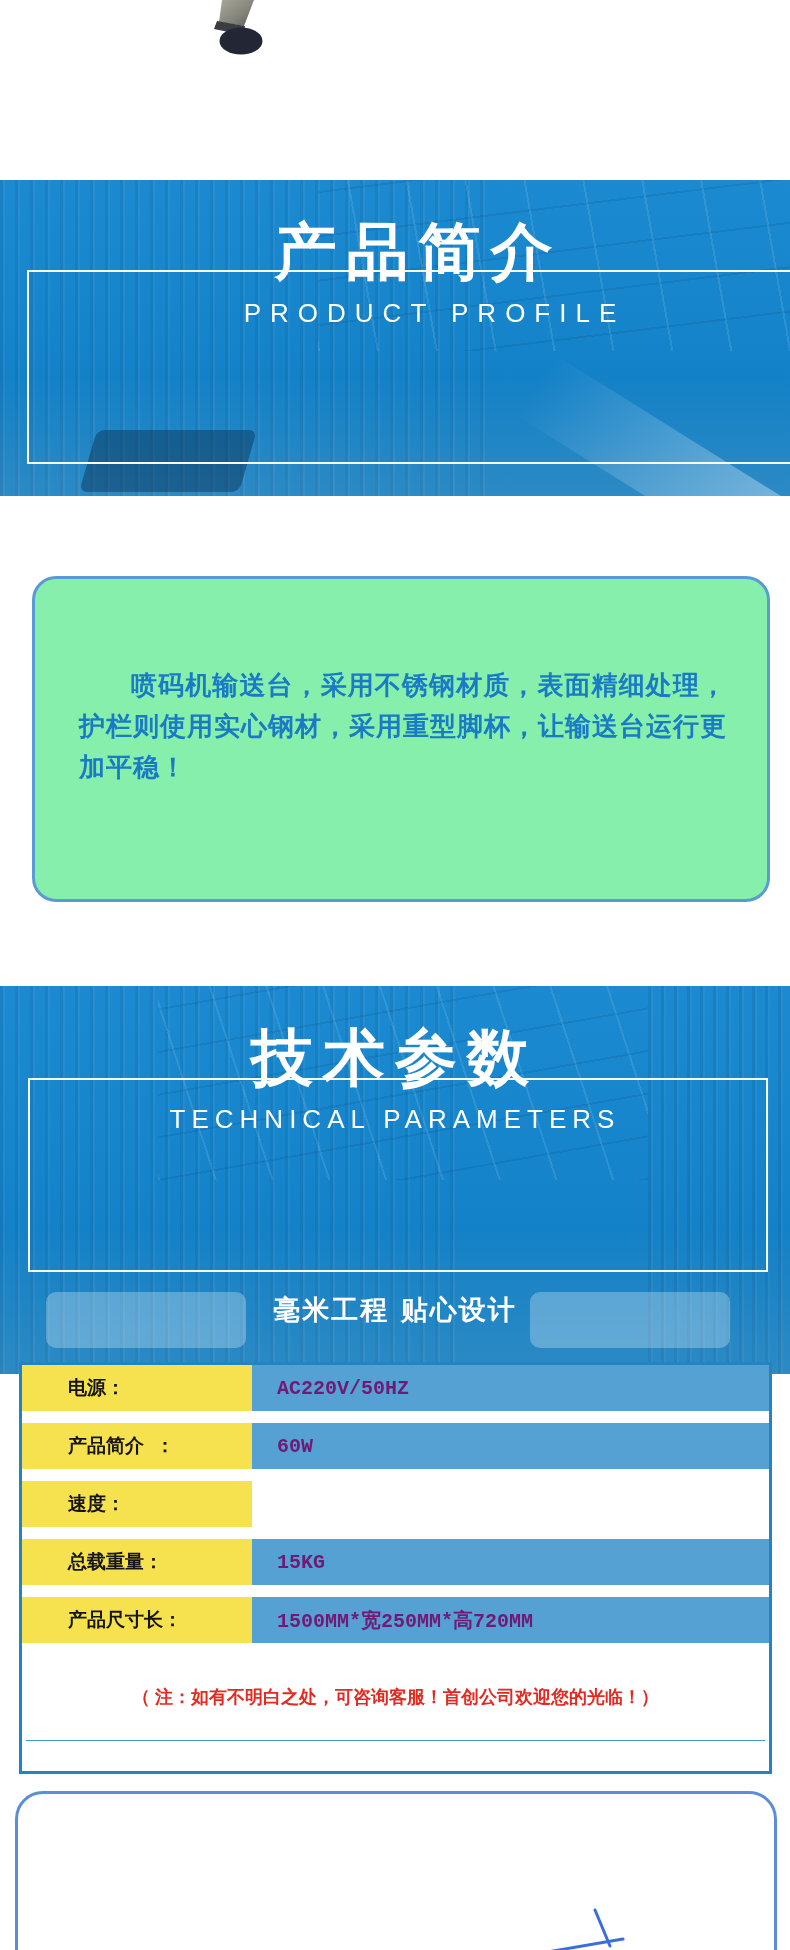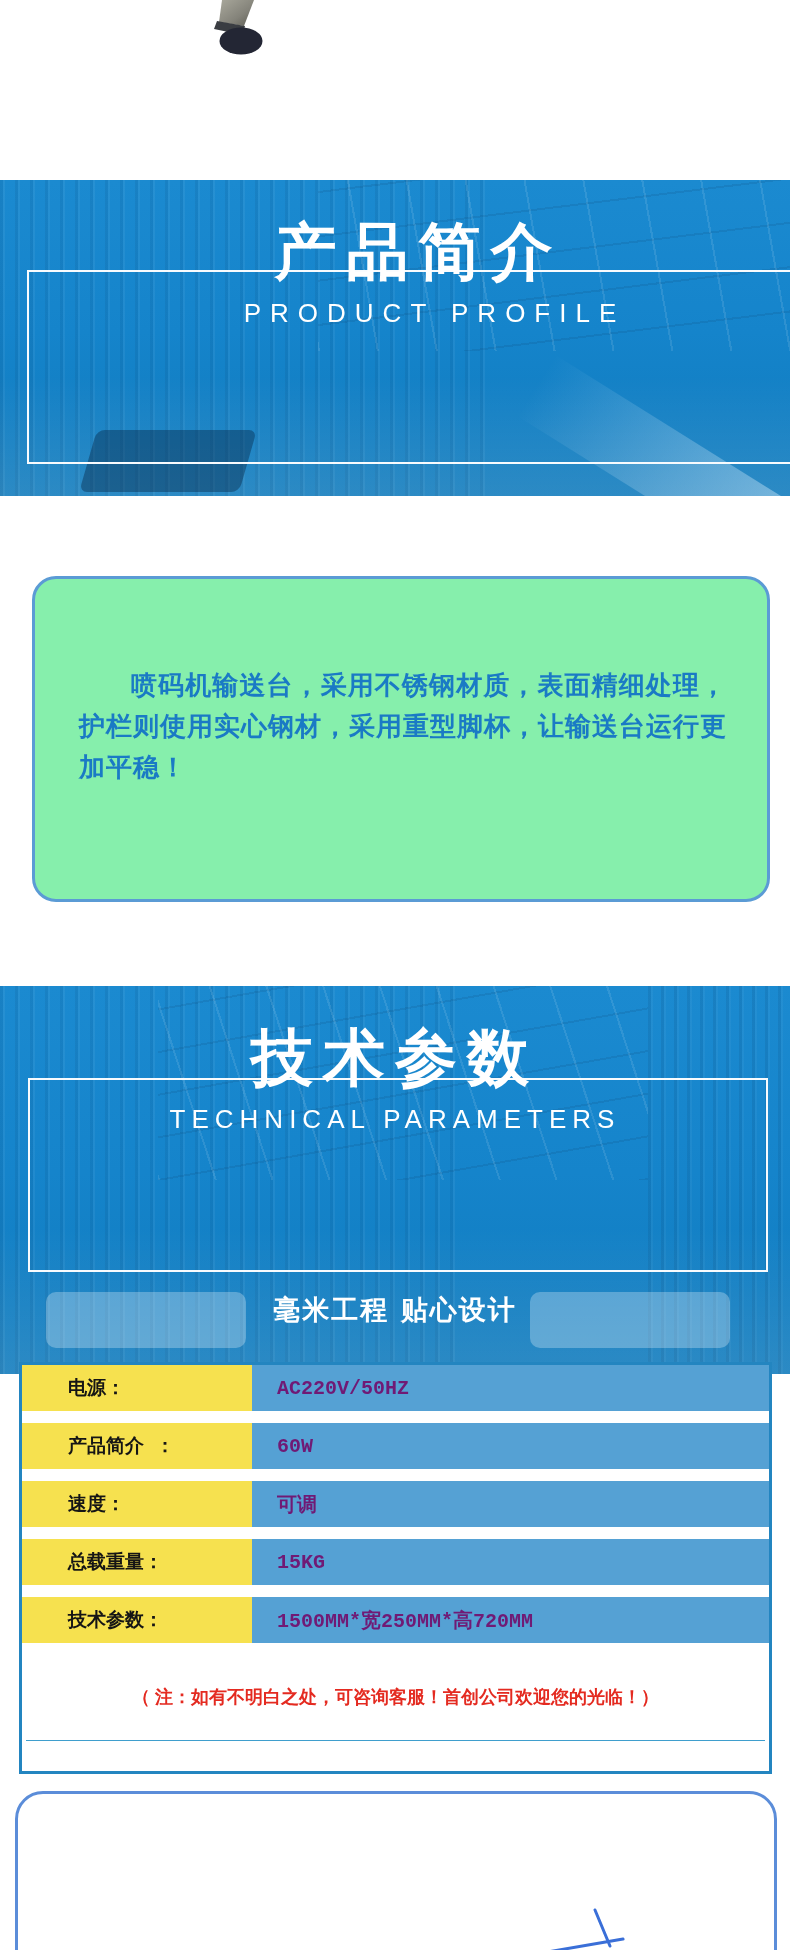--- a/index.html
+++ b/index.html
@@ -156,28 +156,27 @@
   <div class="spec-row">
     <div class="spec-label">电源：</div>
     <div class="spec-value">AC220V/50HZ</div>
   </div>
   <div class="spec-row">
     <div class="spec-label">产品简介 ：</div>
     <div class="spec-value">60W</div>
   </div>
   <div class="spec-row">
     <div class="spec-label">速度：</div>
-    <div class="spec-value">可调</div>
   </div>
   <div class="spec-row">
     <div class="spec-label">总载重量：</div>
     <div class="spec-value">15KG</div>
   </div>
   <div class="spec-row">
-    <div class="spec-label">技术参数：</div>
+    <div class="spec-label">产品尺寸长：</div>
     <div class="spec-value">1500MM*宽250MM*高720MM</div>
   </div>
   <div class="spec-note">（ 注：如有不明白之处，可咨询客服！首创公司欢迎您的光临！）</div>
   <div class="spec-divider"></div>
 </div>
 
 <div class="drawing-card">
   <svg class="line-art" width="220" height="70" viewBox="0 0 220 70">
     <line x1="77" y1="16" x2="92" y2="52" stroke="#3a6fd8" stroke-width="3" stroke-linecap="round"></line>
     <line x1="12" y1="61" x2="105" y2="45" stroke="#3a6fd8" stroke-width="3" stroke-linecap="round"></line>

